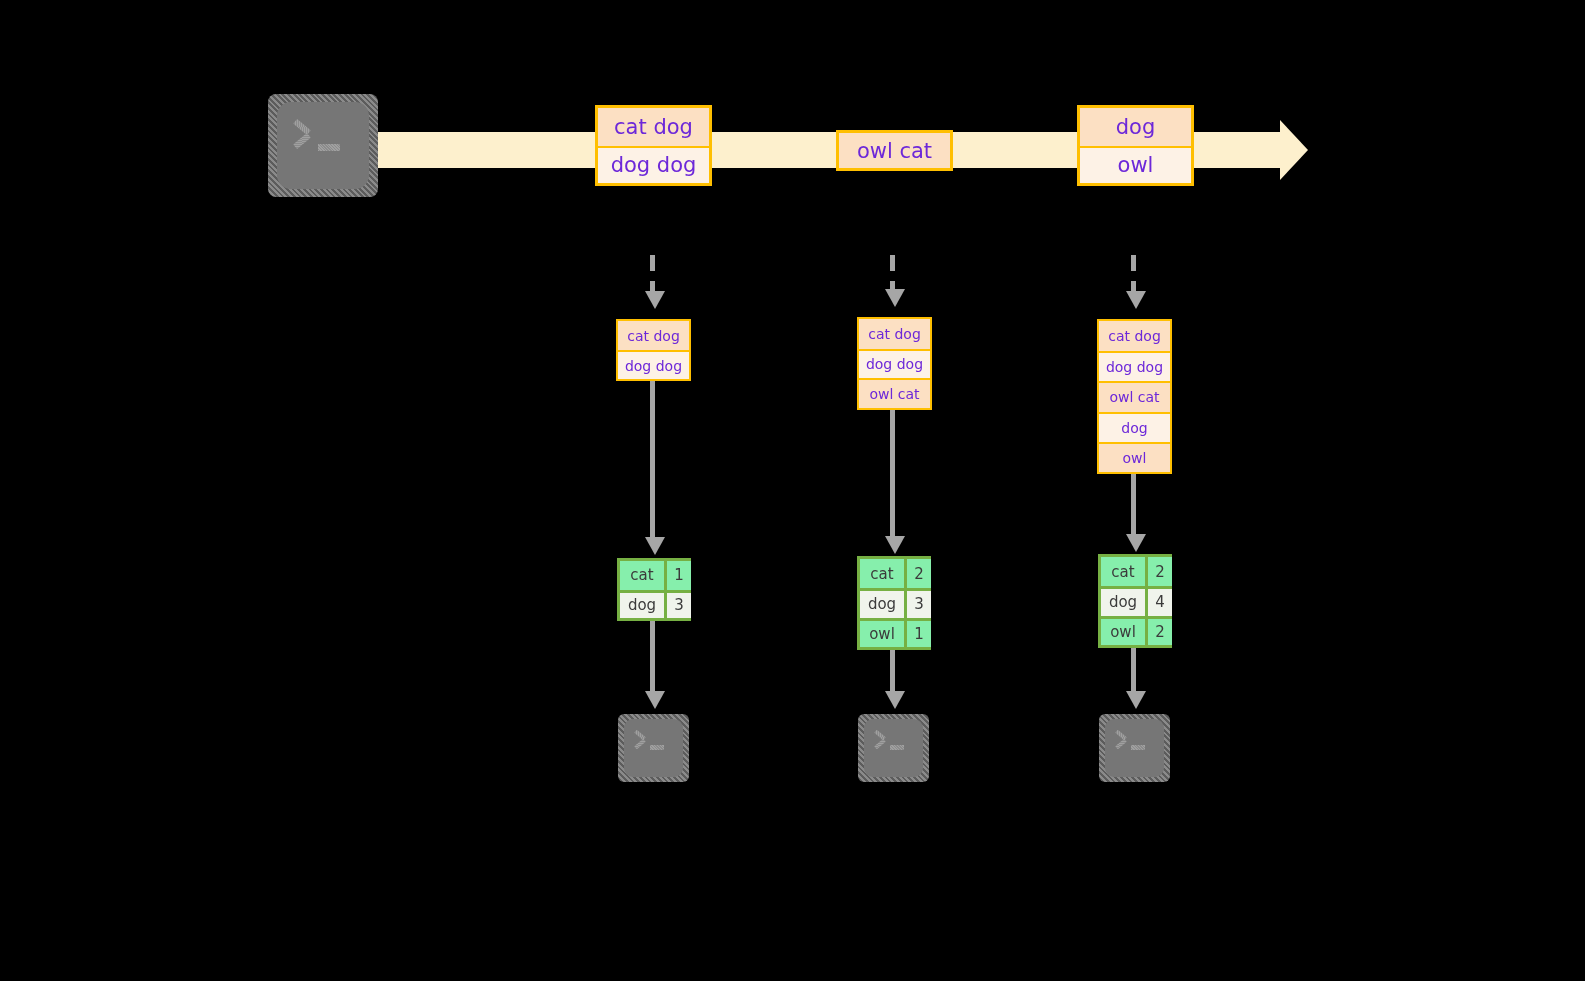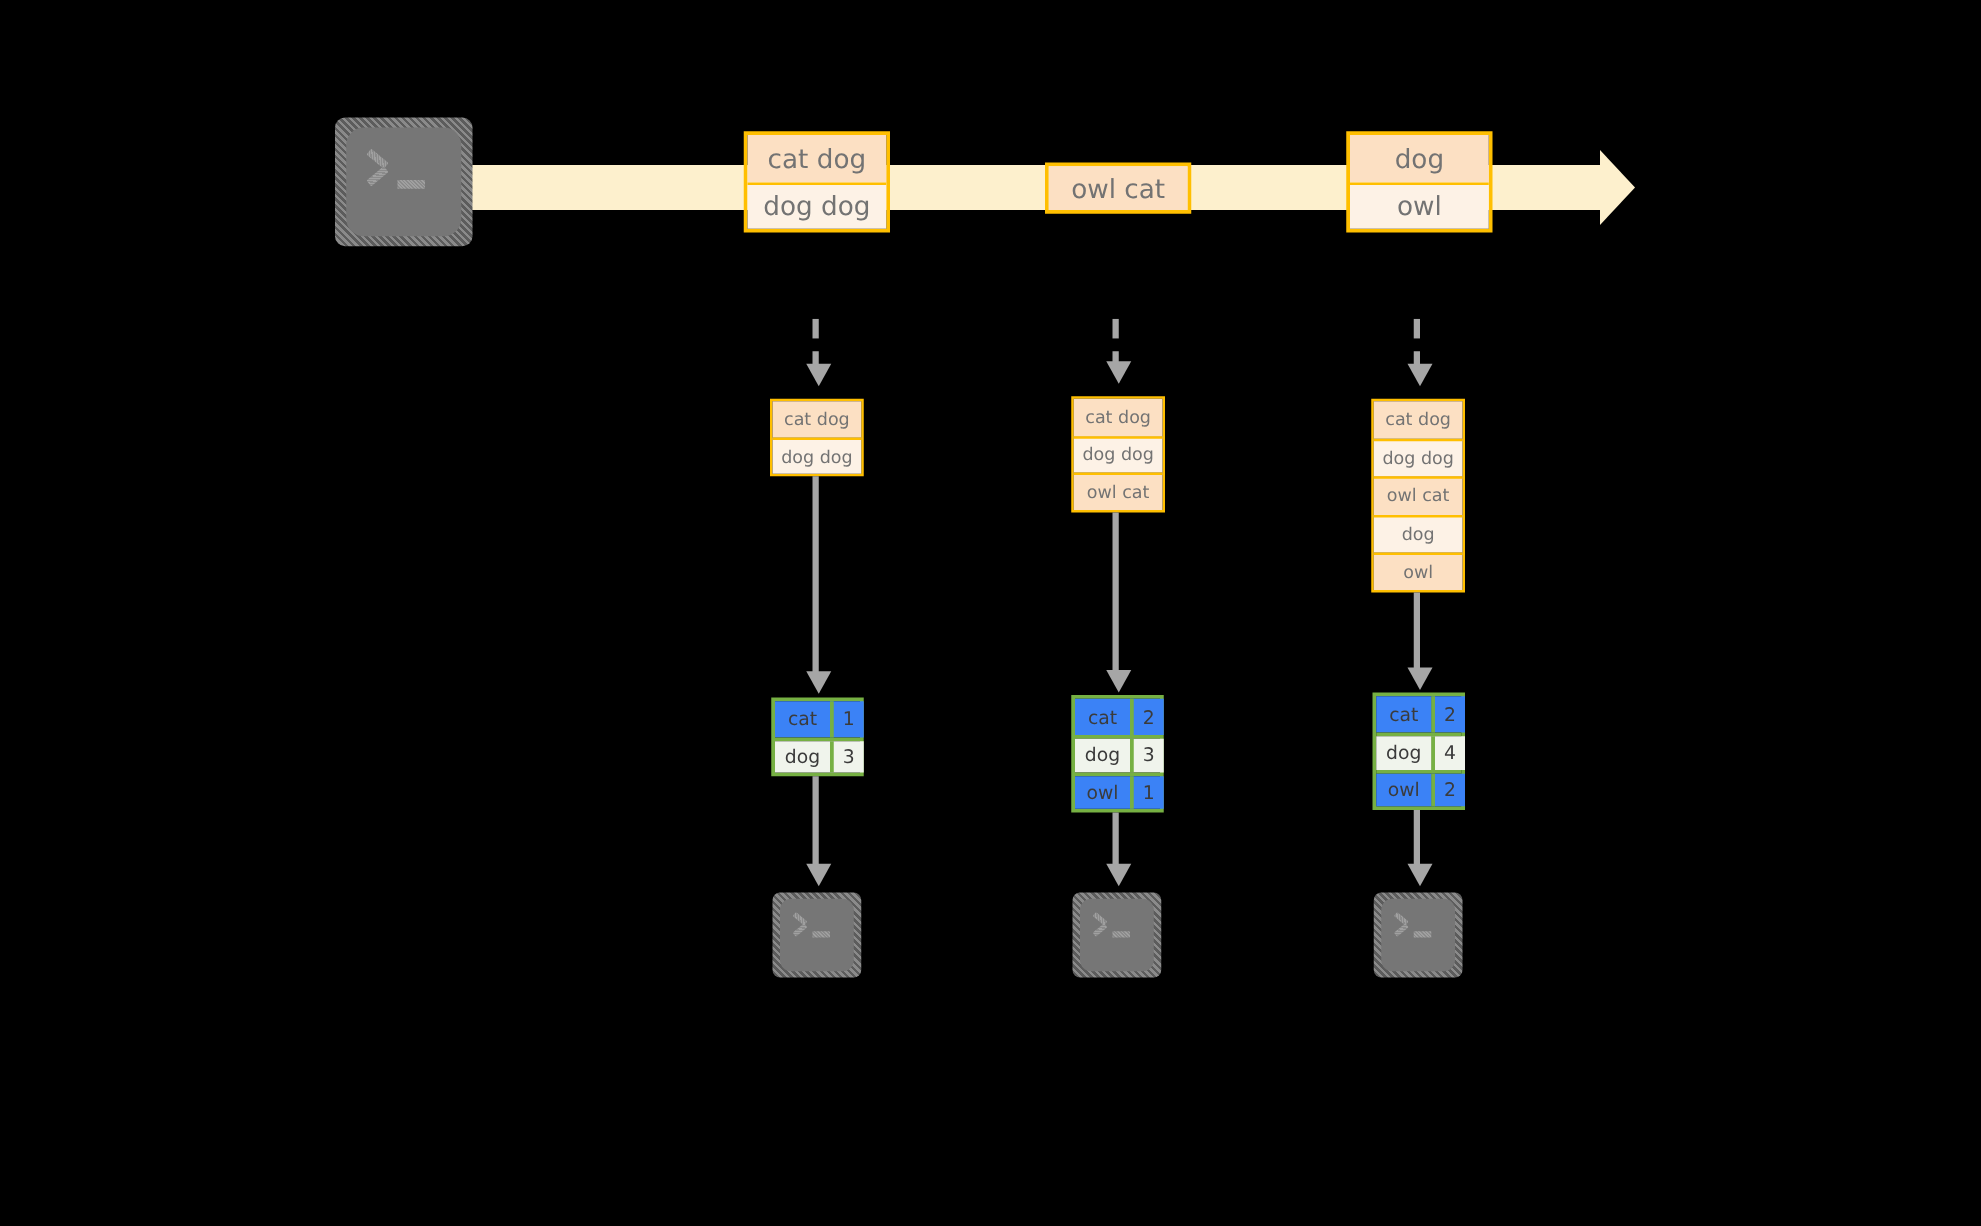--- a/index.html
+++ b/index.html
@@ -59,21 +59,21 @@
     border: 3px solid #ffbf00;
     display: flex;
     flex-direction: column;
   }
   .ebox.thin { border-width: 2px; }
   .erow {
     box-sizing: border-box;
     display: flex;
     align-items: center;
     justify-content: center;
-    color: #737373;
+    color: #6d28d9;
     white-space: nowrap;
   }
   .erow.dark  { background: #fce0c3; }
   .erow.light { background: #fdf2e6; }
   .erow.sep   { border-top: 2px solid #ffbf00; }
 
   
   .tbox {
     position: absolute;
     box-sizing: border-box;
@@ -89,21 +89,21 @@
   .tcell {
     box-sizing: border-box;
     display: flex;
     align-items: center;
     justify-content: center;
     color: #3b3b3b;
     font-size: 15px;
   }
   .tcell.word  { flex: 0 0 44px; }
   .tcell.count { flex: 0 0 27px; border-left: 3px solid #76b043; }
-  .trow.dark  .tcell { background: #3b82f6; }
+  .trow.dark  .tcell { background: #86efac; }
   .trow.light .tcell { background: #f0f4ec; }
 
   
   .line {
     position: absolute;
     background: #a6a6a6;
     width: 5px;
   }
   .line.dashed {
     background: none;

